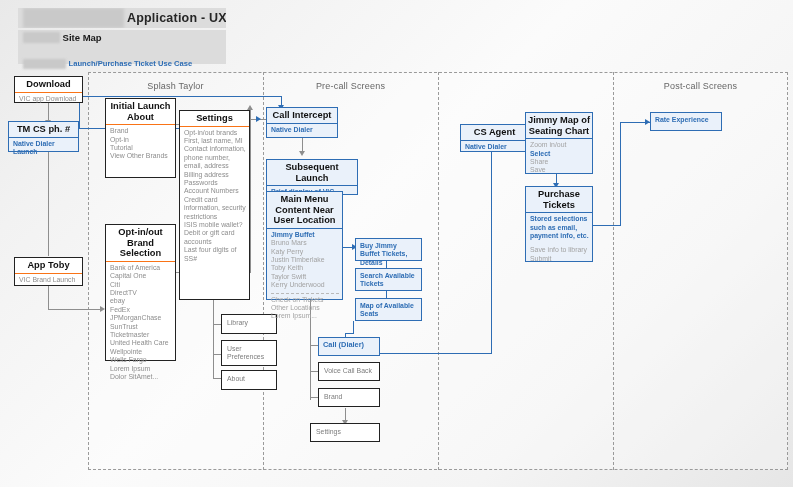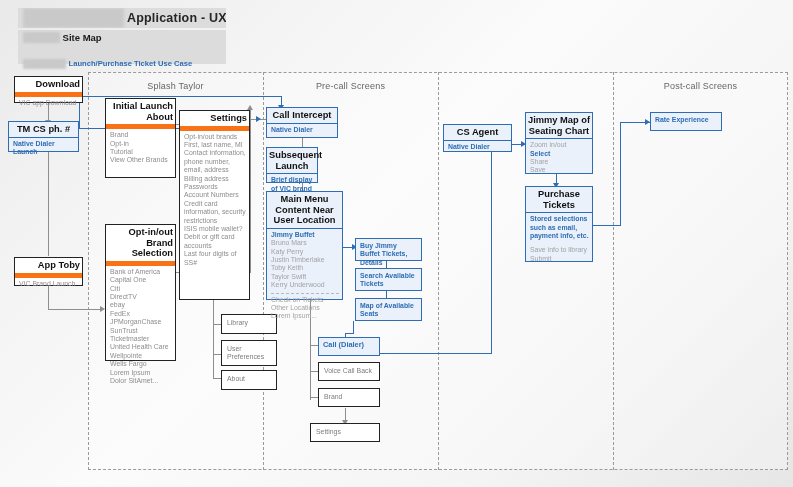--- a/index.html
+++ b/index.html
@@ -41,21 +41,21 @@
   }
 
   
   .node{position:absolute;box-sizing:border-box;background:#fff;}
   .node .ttl{
     text-align:center;font-weight:bold;font-size:9.3px;color:#111;
     padding:2px 2px 2px 2px;line-height:10.6px;
   }
   .node .bdy{font-size:6.9px;line-height:8.4px;padding:2px 3px 3px 4px;}
   .node.plain{border:1px solid #222;}
-  .node.plain .ttl{border-bottom:5px solid #f97316;text-align:right;}
+  .node.plain .ttl{border-bottom:1px solid #f97316;}
   .node.plain .bdy{color:#8d8d8d;}
   .node.blue{border:1px solid #2e6db4;background:#eaf1fa;}
   .node.blue .ttl{border-bottom:1px solid #2e6db4;color:#111;}
   .node.blue .bdy{color:#2e6db4;font-weight:bold;}
   .node.blue .bdy .dim{color:#9aa5b1;font-weight:normal;}
   .node.blue.onlybody .bdy{padding:3px 4px;}
   .node.plain.onlybody .bdy{color:#7d7d7d;padding:4px 5px;}
   .node.mixed .bdy .dim{color:#a3a3a3;font-weight:normal;}
   .node .bdy .hl{color:#2e6db4;font-weight:bold;}
   .node .bdy .rule{display:block;border-top:1px dashed #b9b9b9;margin:3px 0 2px 0;
@@ -240,21 +240,21 @@
   </div>
   <div class="node plain onlybody" style="left:221px;top:370px;width:56px;height:20px">
     <div class="bdy">About</div>
   </div>
 
   <div class="node blue" style="left:266px;top:107px;width:72px;height:31px">
     <div class="ttl">Call Intercept</div>
     <div class="bdy">Native Dialer</div>
   </div>
 
-  <div class="node blue" style="left:266px;top:147px;width:52px;height:36px">
+  <div class="node blue" style="left:266px;top:159px;width:92px;height:36px">
     <div class="ttl">Subsequent Launch</div>
     <div class="bdy">Brief display of VIC brand</div>
   </div>
 
   <div class="node blue mixed" style="left:266px;top:191px;width:77px;height:109px">
     <div class="ttl">Main Menu Content Near User Location</div>
     <div class="bdy">
       <span class="hl">Jimmy Buffet</span>
       <span class="dim"><div>Bruno Mars</div><div>Katy Perry</div><div>Justin Timberlake</div><div>Toby Keith</div><div>Taylor Swift</div><div>Kerry Underwood</div></span>
       <span class="rule"></span>
@@ -278,21 +278,21 @@
   <div class="node plain onlybody" style="left:318px;top:362px;width:62px;height:19px">
     <div class="bdy">Voice Call Back</div>
   </div>
   <div class="node plain onlybody" style="left:318px;top:388px;width:62px;height:19px">
     <div class="bdy">Brand</div>
   </div>
   <div class="node plain onlybody" style="left:310px;top:423px;width:70px;height:19px">
     <div class="bdy">Settings</div>
   </div>
 
-  <div class="node blue" style="left:443px;top:124px;width:69px;height:28px">
+  <div class="node blue" style="left:460px;top:124px;width:69px;height:28px">
     <div class="ttl">CS Agent</div>
     <div class="bdy">Native Dialer</div>
   </div>
 
   <div class="node blue mixed" style="left:525px;top:112px;width:68px;height:62px">
     <div class="ttl">Jimmy Map of Seating Chart</div>
     <div class="bdy">
         <div class="dim">Zoom in/out</div>
         <div class="hl">Select</div>
         <div class="dim">Share</div>

